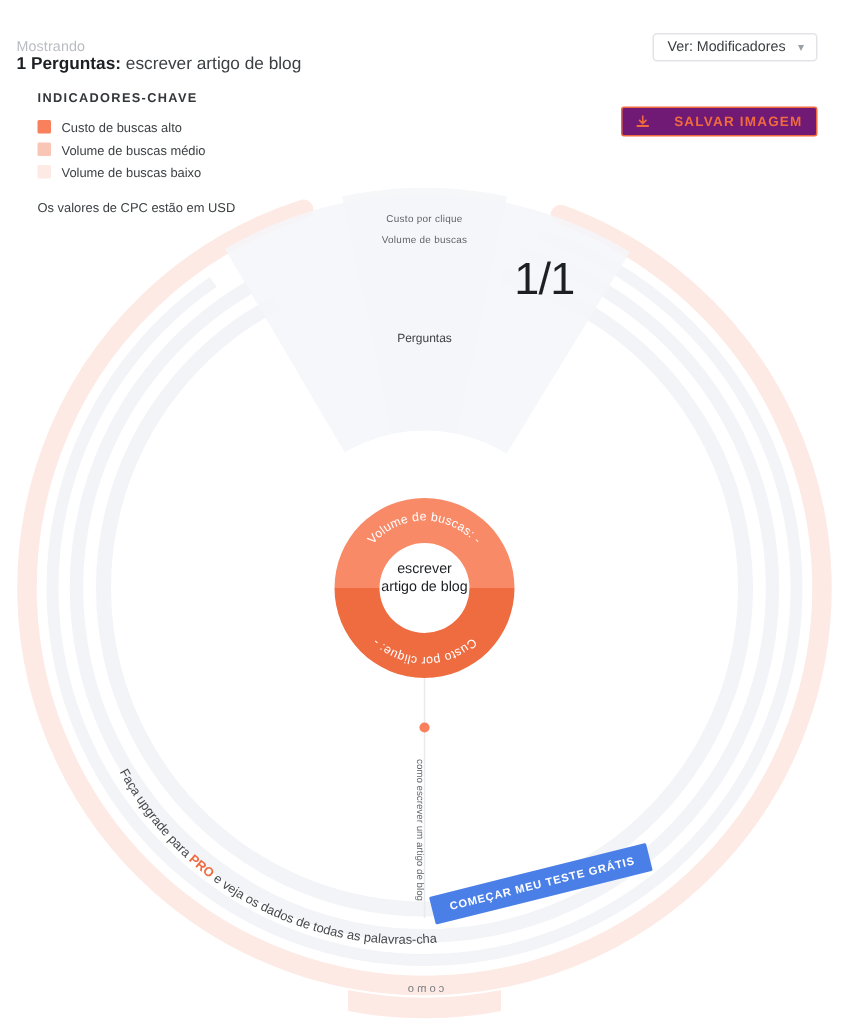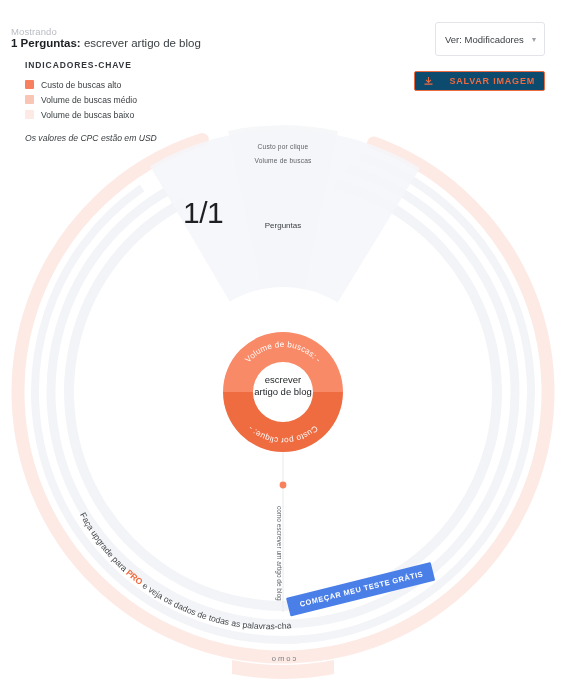--- a/index.html
+++ b/index.html
@@ -19,21 +19,21 @@
   }
   .hdr-title {
     position: absolute; left: 11px; top: 21px;
     font-size: 11.5px; color: #2c2f33; white-space: nowrap;
   }
   .hdr-title b { font-weight: bold; color: #1d2023; }
   .hdr-title .kw { color: #3c4043; }
 
   .view-select {
     position: absolute; right: 21px; top: 6px;
-    width: 110px; height: 34px;
+    width: 110px; height: 19px;
     border: 1px solid #e2e4e8; border-radius: 3px;
     background: #fff;
     display: flex; align-items: center; justify-content: space-between;
     padding: 0 8px 0 9px;
     font-size: 9.5px; color: #3c4043; cursor: pointer;
   }
   .view-select .chev { color: #9aa0a6; font-size: 8px; margin-left: 4px; }
 
   
   .legend { position: absolute; left: 25px; top: 60px; z-index: 6; }
@@ -41,47 +41,47 @@
     font-size: 8.5px; font-weight: bold; letter-spacing: .9px;
     color: #33363a; margin-bottom: 8px;
   }
   .legend-row {
     display: flex; align-items: center; height: 13px; margin-bottom: 2px;
   }
   .legend-sw {
     width: 9px; height: 9px; border-radius: 1px; margin-right: 7px; flex: none;
   }
   .legend-lab { font-size: 8.6px; color: #3c4043; }
-  .legend-note { font-size: 8.6px; color: #3c4043; margin-top: 12px; font-style: italic; }
+  .legend-note { font-size: 8.6px; color: #3c4043; margin-top: 12px; }
 
   
   .save-btn {
     position: absolute; right: 21px; top: 71px;
     height: 20px; padding: 0 9px;
     border: 1.4px solid #ef6a3f; border-radius: 2px;
-    background: #0c4a6e; color: #ef6a3f;
+    background: #701a75; color: #ef6a3f;
     font-size: 9px; font-weight: bold; letter-spacing: .8px;
     display: flex; align-items: center; gap: 16px; cursor: pointer;
     z-index: 6;
   }
   .save-btn svg { display: block; }
 
   
   .chart { position: absolute; left: 0; top: 0; width: 566px; height: 684px; }
   .chart svg { position: absolute; left: 0; top: 0; }
 
   .ctr-label {
     position: absolute; width: 200px; text-align: center; left: 183px;
     color: #5f6368; font-size: 6.6px; letter-spacing: .2px;
   }
   .ctr-cpc { top: 143px; }
   .ctr-vol { top: 157px; }
   .ctr-big {
-    position: absolute; left: 183px; top: 196px; width: 200px;
-    text-align: left; font-size: 30px; color: #1d2023; letter-spacing: -.5px;
+    position: absolute; left: 183px; top: 170px; width: 200px;
+    text-align: right; font-size: 30px; color: #1d2023; letter-spacing: -.5px;
   }
   .ctr-sub {
     position: absolute; left: 183px; top: 221px; width: 200px;
     text-align: center; font-size: 8px; color: #3c4043;
   }
 
   .kw-center {
     position: absolute; left: 223px; top: 374px; width: 120px;
     text-align: center; font-size: 9.5px; color: #1d2023; line-height: 12px;
   }

